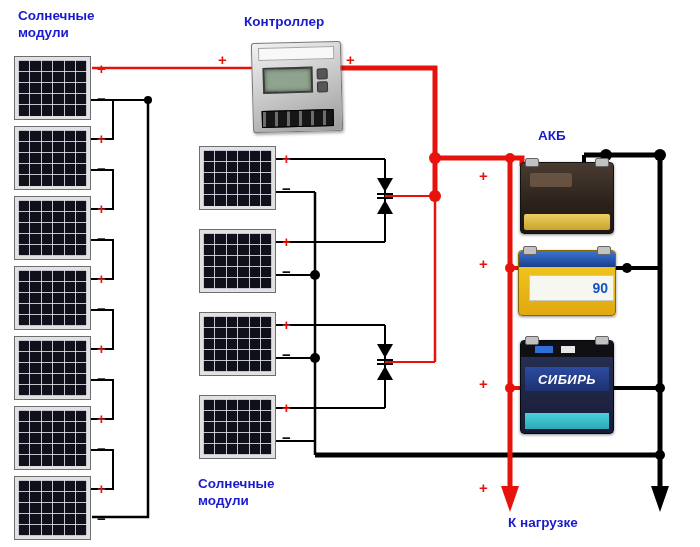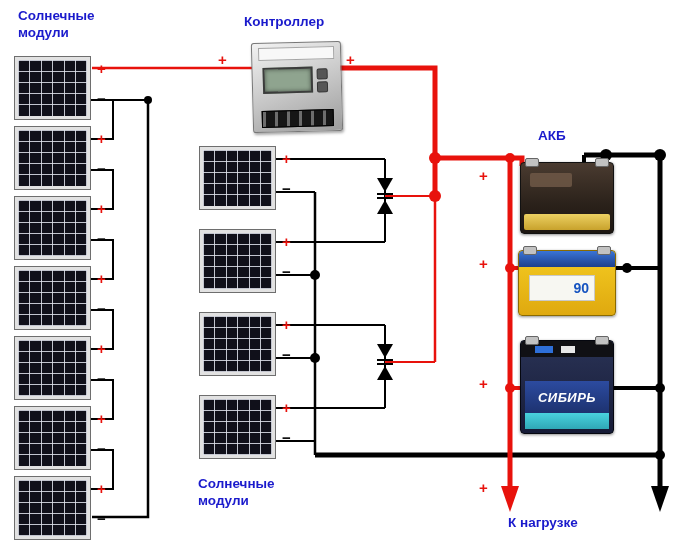--- a/index.html
+++ b/index.html
@@ -53,31 +53,31 @@
       background:linear-gradient(180deg,#4a3b30 0%,#2a211a 60%,#1c1611 100%);border:1px solid #111;}
   .b1-label{position:absolute;left:9px;top:10px;width:42px;height:14px;background:#6e5846;opacity:.85;
       border-radius:2px;}
   .b1-stripe{position:absolute;left:3px;right:3px;bottom:3px;height:16px;
       background:linear-gradient(#ecd062,#c8a22c);border-radius:2px;}
 
   #battery2{left:518px;top:250px;width:96px;height:64px;
       background:linear-gradient(#f4cb22,#dfa90f);border:1px solid #8a6a00;}
   .b2-lid{position:absolute;left:0;top:0;right:0;height:16px;
       background:linear-gradient(#3a74d6,#1d3f8c);border-radius:4px 4px 0 0;}
-  .b2-label{position:absolute;left:10px;top:24px;width:66px;height:26px;background:#f7f7f2;
+  .b2-label{position:absolute;left:10px;top:24px;width:85px;height:26px;background:#f7f7f2;
       border:1px solid #c9c9c9;display:flex;align-items:center;justify-content:flex-end;
       padding-right:5px;box-sizing:border-box;color:#1553c0;font-weight:bold;font-size:14px;}
 
   #battery3{left:520px;top:340px;width:92px;height:92px;
       background:linear-gradient(#2a3356,#161b36);border:1px solid #05070f;}
   .b3-lid{position:absolute;left:0;top:0;right:0;height:16px;background:#101014;
       border-radius:4px 4px 0 0;}
   .b3-d1{position:absolute;left:14px;top:5px;width:18px;height:7px;background:#2e6fd8;}
   .b3-d2{position:absolute;left:40px;top:5px;width:14px;height:7px;background:#e8e8e8;}
-  .b3-band{position:absolute;left:4px;right:4px;top:40px;height:32px;
+  .b3-band{position:absolute;left:4px;right:4px;top:26px;height:24px;
       background:linear-gradient(#2c4ba0,#1d3270);display:flex;align-items:center;justify-content:center;
       color:#fff;font-style:italic;font-weight:bold;font-size:13px;letter-spacing:.5px;}
   .b3-bottom{position:absolute;left:4px;right:4px;bottom:4px;height:16px;
       background:linear-gradient(#49d2de,#2fa8b6);}
 </style>
 </head>
 <body>
 
 <div id="stage">
 

